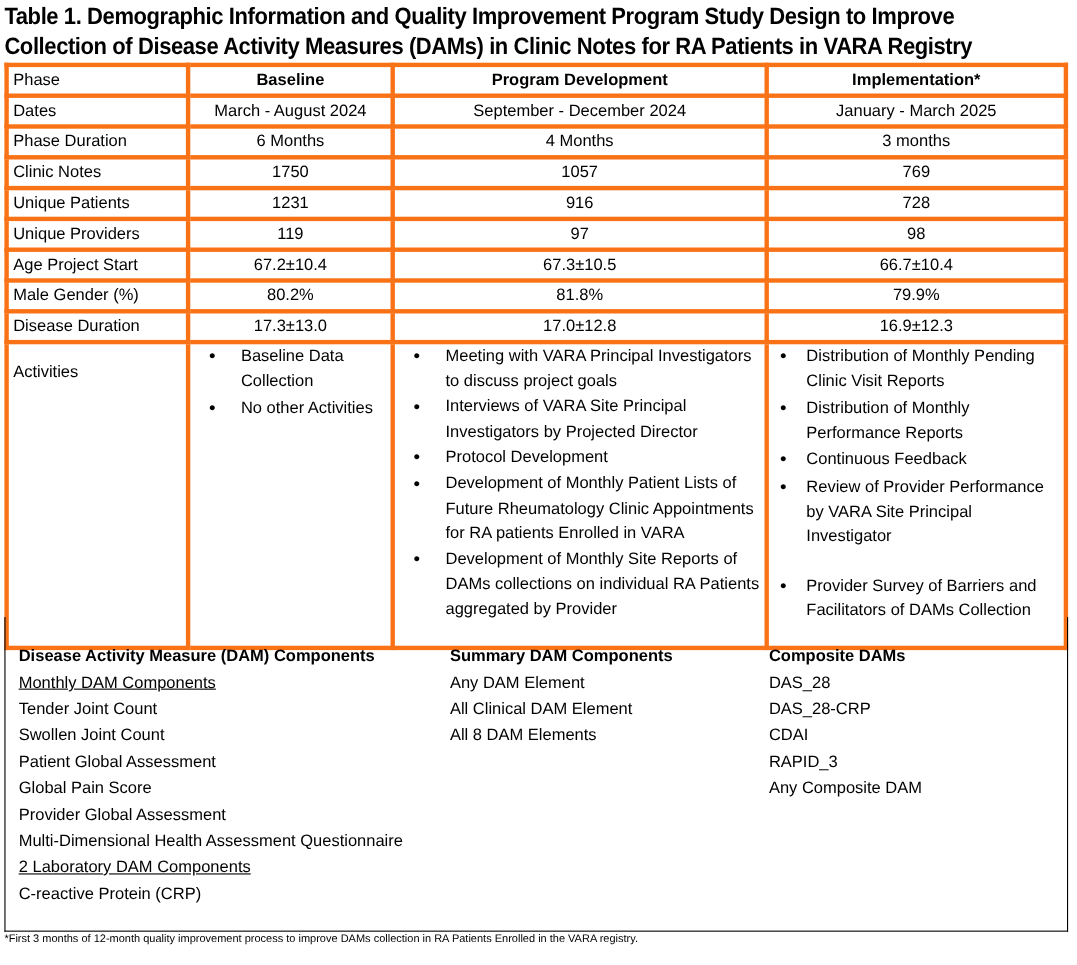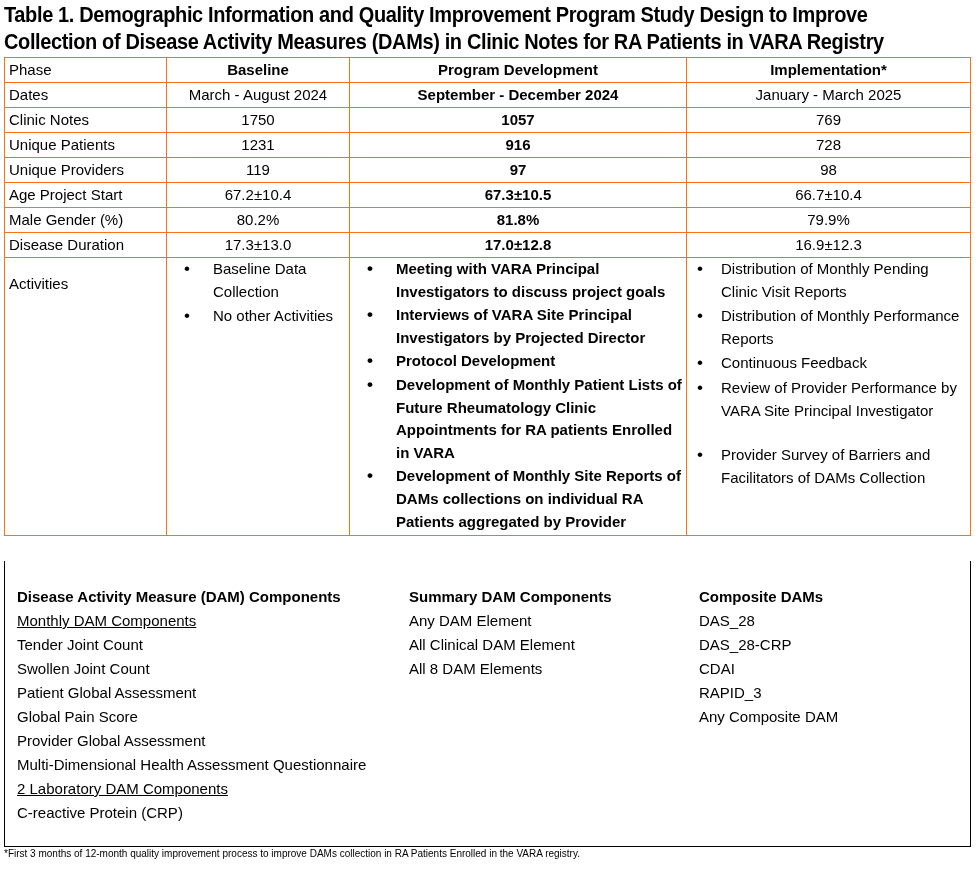--- a/index.html
+++ b/index.html
@@ -1,22 +1,22 @@
 <!DOCTYPE html>
 <html><head>
 <meta charset="utf-8">
 <style>
   html, body { margin: 0; padding: 0; background: #ffffff; }
   body { width: 979px; height: 877px; position: relative; overflow: hidden; font-family: "Liberation Sans", sans-serif; color: #000; }
   .title { position: absolute; left: 4px; top: 2px; width: 975px; font-family: "Liberation Sans", sans-serif; font-weight: bold; font-size: 21.5px; line-height: 27px; letter-spacing: -0.4px; transform: scaleX(0.93); transform-origin: left top; white-space: nowrap; }
   table.main { position: absolute; left: 4px; top: 57px; width: 967px; border-collapse: collapse; font-size: 15px; }
-  table.main td { border: 1px solid #f97316; padding: 0 4px; vertical-align: top; line-height: 24px; height: 24px; }
+  table.main td { border: 4px solid #f97316; padding: 0 4px; vertical-align: top; line-height: 24px; height: 24px; }
   td.label { width: 153px; padding-left: 12px; }
   td.c1 { width: 174px; text-align: center; }
-  td.c2 { width: 328px; text-align: center; font-weight: bold; }
+  td.c2 { width: 328px; text-align: center; }
   td.c3 { text-align: center; }
   td.hdr { font-weight: bold; }
   td.act { text-align: left; padding-top: 1px; padding-bottom: 2px; }
   ul.acts { margin: 0; padding: 0; list-style: none; }
   ul.acts li { position: relative; line-height: 22.6px; }
   ul.b1 li { padding-left: 42px; margin-bottom: 2px; }
   ul.b1 li::before, ul.b2 li::before { content: "\2022"; position: absolute; left: 13px; top: 0; font-size: 17px; }
   ul.b2 li { padding-left: 42px; margin-bottom: 1px; }
   ul.b3 li { padding-left: 30px; margin-bottom: 2px; }
   ul.b3 li::before { content: "\2022"; position: absolute; left: 6px; top: 0; font-size: 17px; }
@@ -46,20 +46,26 @@
     <td class="label">Phase</td>
     <td class="c1 hdr">Baseline</td>
     <td class="c2 hdr">Program Development</td>
     <td class="c3 hdr">Implementation*</td>
   </tr>
   <tr>
     <td class="label">Dates</td>
     <td class="c1">March - August 2024</td>
     <td class="c2">September - December 2024</td>
     <td class="c3">January - March 2025</td>
+  </tr>
+  <tr>
+    <td class="label">Phase Duration</td>
+    <td class="c1">6 Months</td>
+    <td class="c2">4 Months</td>
+    <td class="c3">3 months</td>
   </tr>
   <tr>
     <td class="label">Clinic Notes</td>
     <td class="c1">1750</td>
     <td class="c2">1057</td>
     <td class="c3">769</td>
   </tr>
   <tr>
     <td class="label">Unique Patients</td>
     <td class="c1">1231</td>

